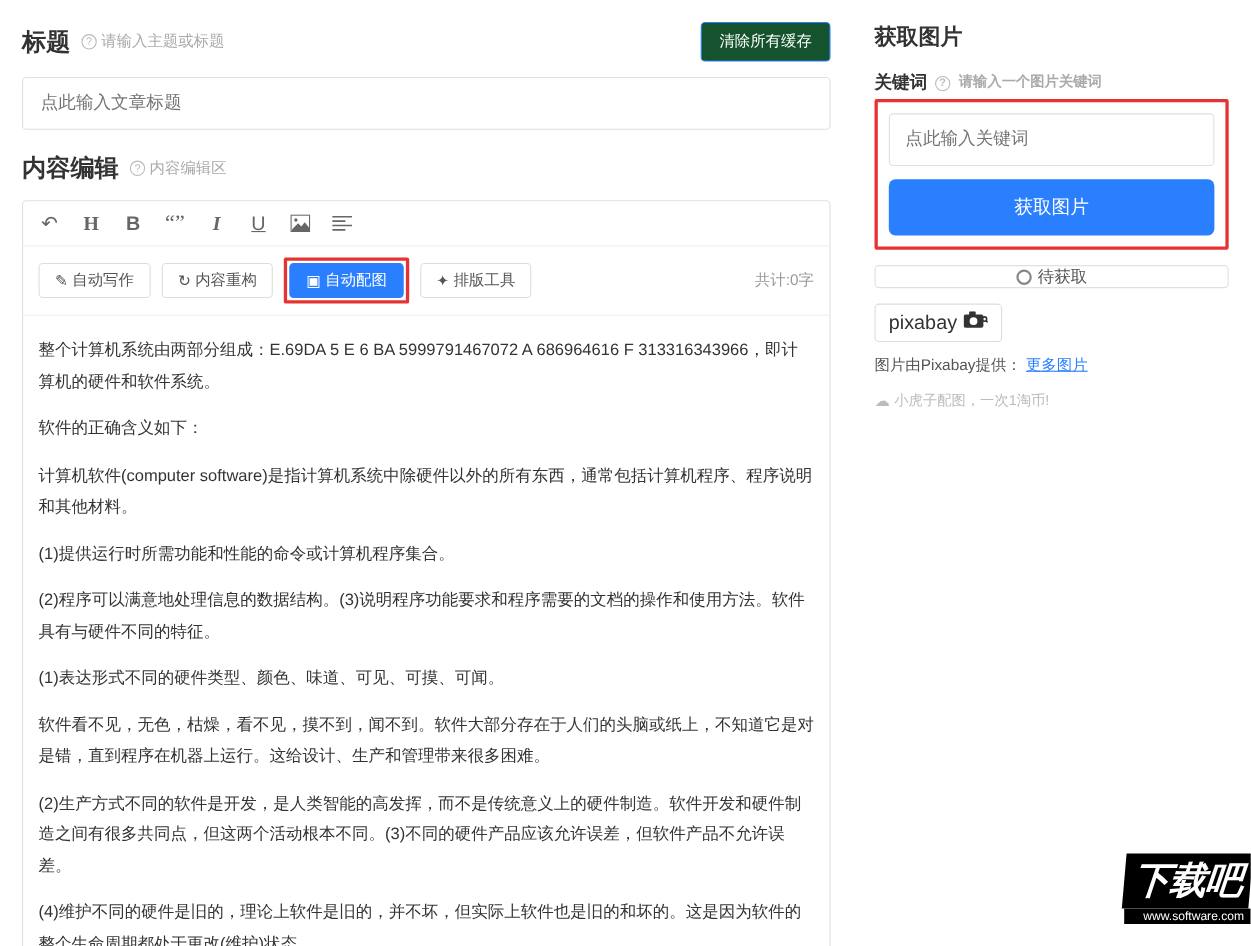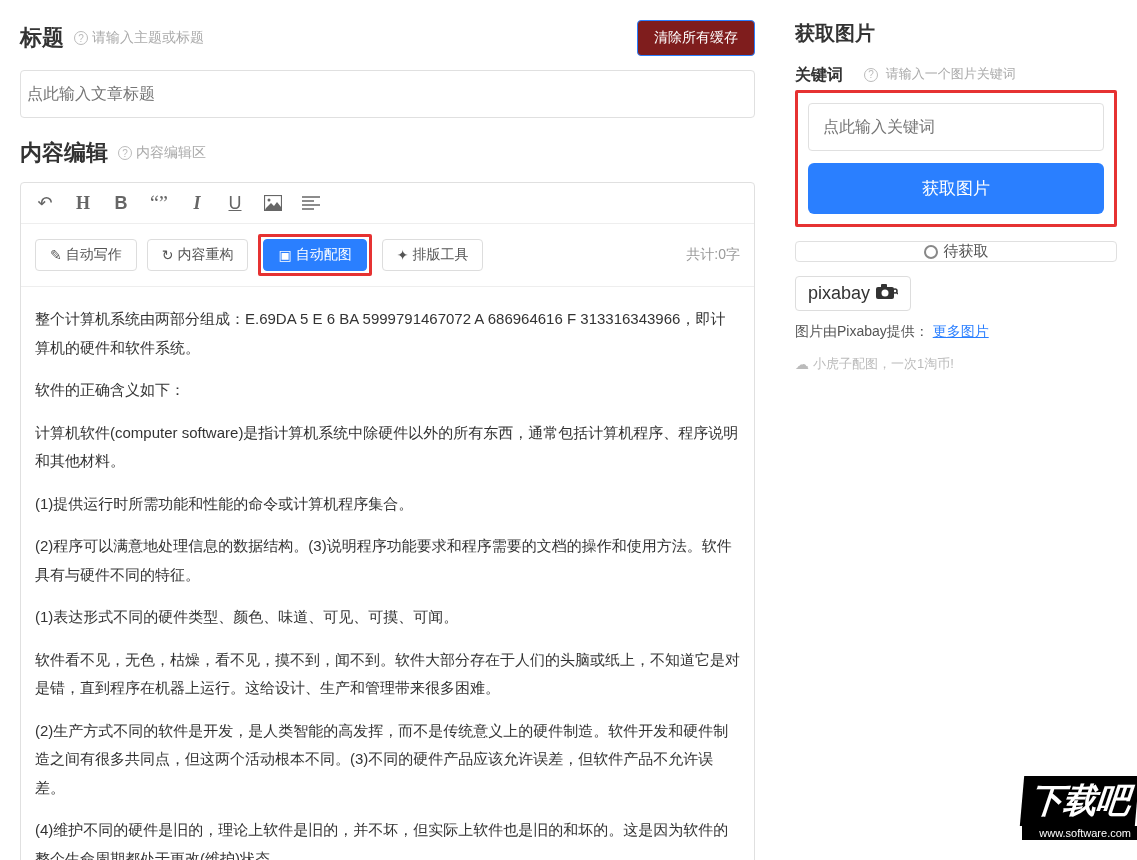--- a/index.html
+++ b/index.html
@@ -7,23 +7,23 @@
 .container { display: flex; width: 1137px; height: 838px; }
 .main { width: 775px; padding: 20px; }
 .sidebar { width: 362px; padding: 20px; }
 
 .section-header { display: flex; align-items: center; justify-content: space-between; margin-bottom: 14px; }
 .section-title { font-size: 22px; font-weight: 700; color: #333; display: flex; align-items: center; }
 .section-hint { font-size: 14px; color: #aaa; margin-left: 10px; font-weight: 400; display: flex; align-items: center; }
 .hint-icon { display: inline-flex; width: 14px; height: 14px; border: 1px solid #bbb; border-radius: 50%; color: #bbb; font-size: 10px; align-items: center; justify-content: center; margin-right: 4px; }
 
 .btn { display: inline-flex; align-items: center; padding: 8px 16px; border-radius: 4px; font-size: 14px; cursor: pointer; border: 1px solid #ddd; background: #fff; color: #555; }
-.btn-primary { background: #7f1d1d; color: #fff; border-color: #2a7fff; }
-
-.title-input { width: 100%; padding: 14px 6px; border: 1px solid #e0e0e0; border-radius: 4px; font-size: 16px; color: #999; margin-bottom: 20px; }
+.btn-primary { background: #14532d; color: #fff; border-color: #2a7fff; }
+
+.title-input { width: 100%; padding: 14px 16px; border: 1px solid #e0e0e0; border-radius: 4px; font-size: 16px; color: #999; margin-bottom: 20px; }
 
 .editor-box { border: 1px solid #e0e0e0; border-radius: 4px; }
 .toolbar-row1 { display: flex; align-items: center; padding: 10px 14px; border-bottom: 1px solid #eee; gap: 18px; }
 .tb-icon { width: 20px; height: 20px; display: inline-flex; align-items: center; justify-content: center; color: #666; font-size: 18px; cursor: pointer; }
 .tb-heading { font-weight: 700; font-family: serif; }
 .tb-bold { font-weight: 900; }
 .tb-quote { font-family: Georgia, serif; font-size: 20px; }
 .tb-italic { font-style: italic; font-family: serif; font-weight: 600; }
 .tb-underline { text-decoration: underline; }
 
@@ -32,21 +32,21 @@
 .tb-btn.active { background: #2a7fff; color: #fff; border-color: #2a7fff; }
 .highlight-box { border: 3px solid #e63232; border-radius: 2px; padding: 2px; }
 .count-text { margin-left: auto; color: #999; font-size: 14px; }
 
 .editor-content { padding: 18px 14px; font-size: 15px; line-height: 1.9; color: #333; }
 .editor-content p { margin-bottom: 14px; }
 
 
 .side-section-title { font-size: 20px; font-weight: 700; margin-bottom: 18px; }
 .side-label { font-size: 16px; font-weight: 700; margin-bottom: 4px; display: flex; }
-.side-hint { font-size: 13px; color: #aaa; margin-left: 21px; font-weight: 400; }
+.side-hint { font-size: 13px; color: #aaa; margin-left: 7px; font-weight: 700; }
 
 .keyword-box { border: 3px solid #e63232; padding: 10px; border-radius: 2px; margin-bottom: 14px; }
 .keyword-input { width: 100%; padding: 14px 14px; border: 1px solid #e0e0e0; border-radius: 4px; font-size: 16px; color: #999; margin-bottom: 12px; }
 .fetch-btn { width: 100%; padding: 14px; background: #2a7fff; color: #fff; border: none; border-radius: 6px; font-size: 17px; cursor: pointer; }
 
 .pending-btn { width: 100%; border: 1px solid #e0e0e0; border-radius: 4px; background: #fff; color: #555; font-size: 15px; display: flex; align-items: center; justify-content: center; gap: 6px; margin-bottom: 14px; cursor: pointer; }
 .circle-icon { width: 14px; height: 14px; border: 2px solid #888; border-radius: 50%; display: inline-block; }
 
 .pixabay-badge { display: inline-flex; align-items: center; padding: 6px 12px; border: 1px solid #ddd; border-radius: 4px; font-family: Arial, sans-serif; font-weight: 400; font-size: 18px; color: #333; margin-bottom: 12px; gap: 6px; }
 .camera-icon { font-size: 16px; }

